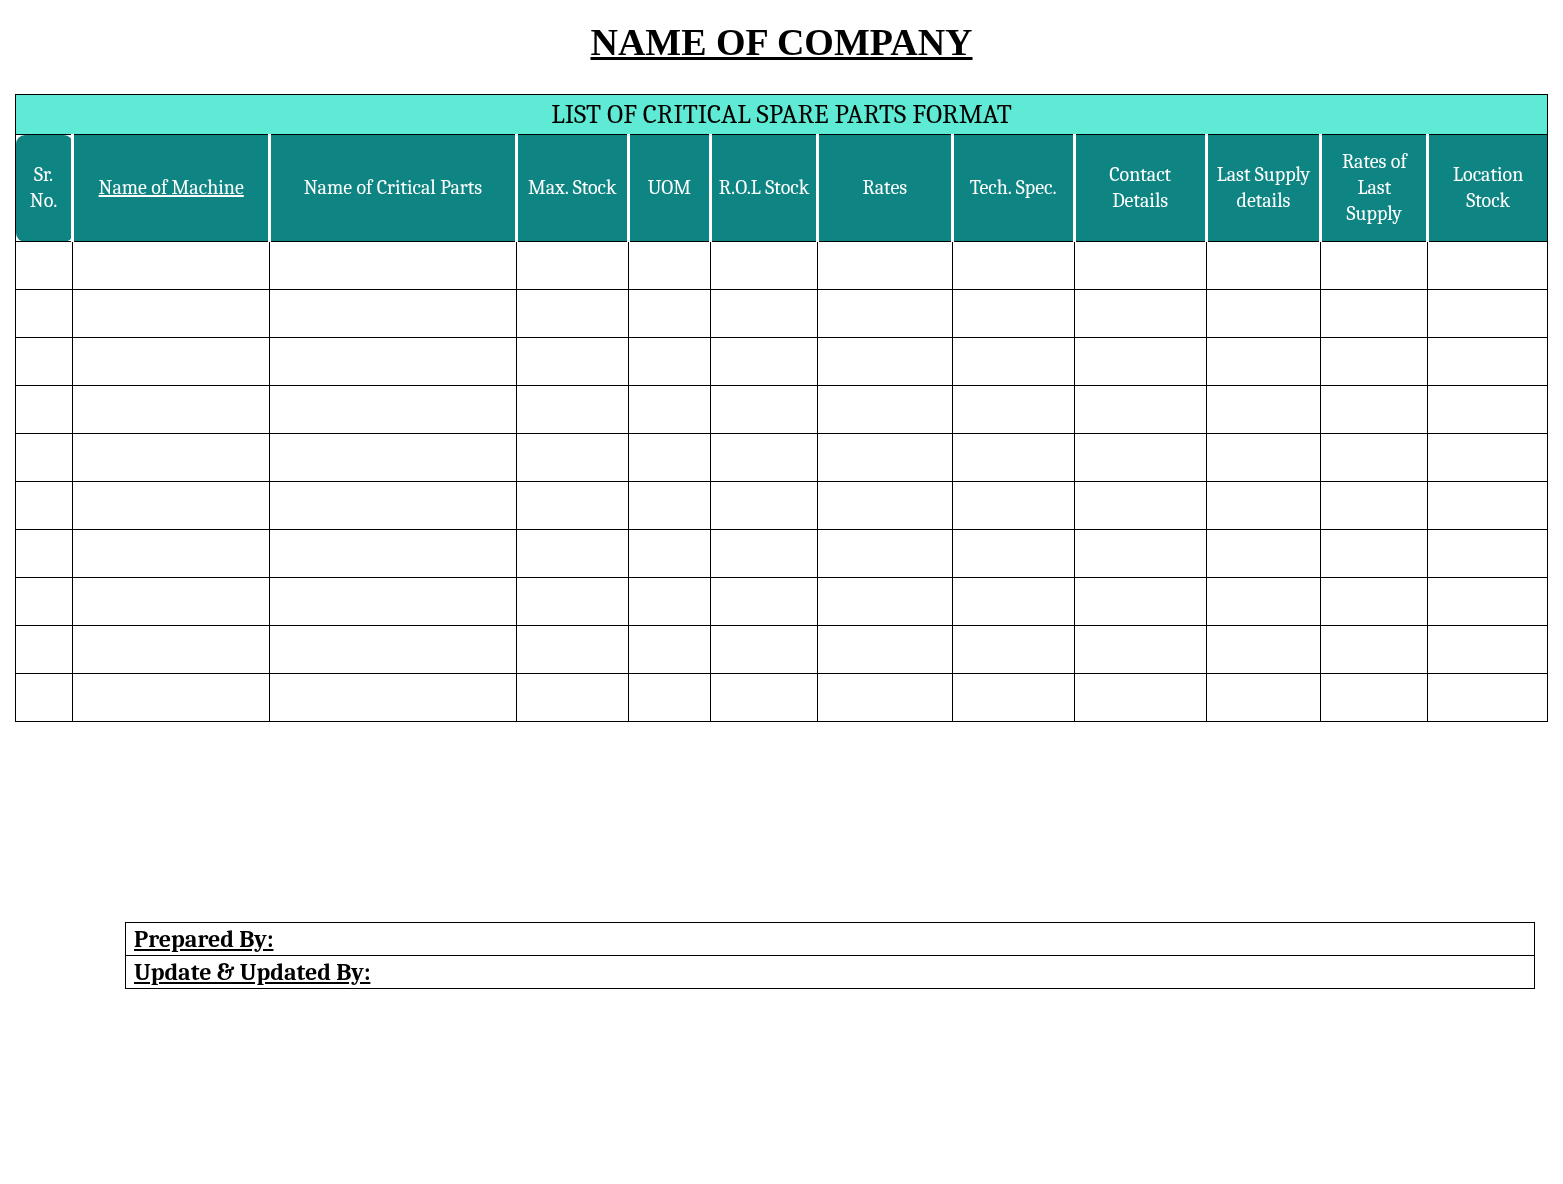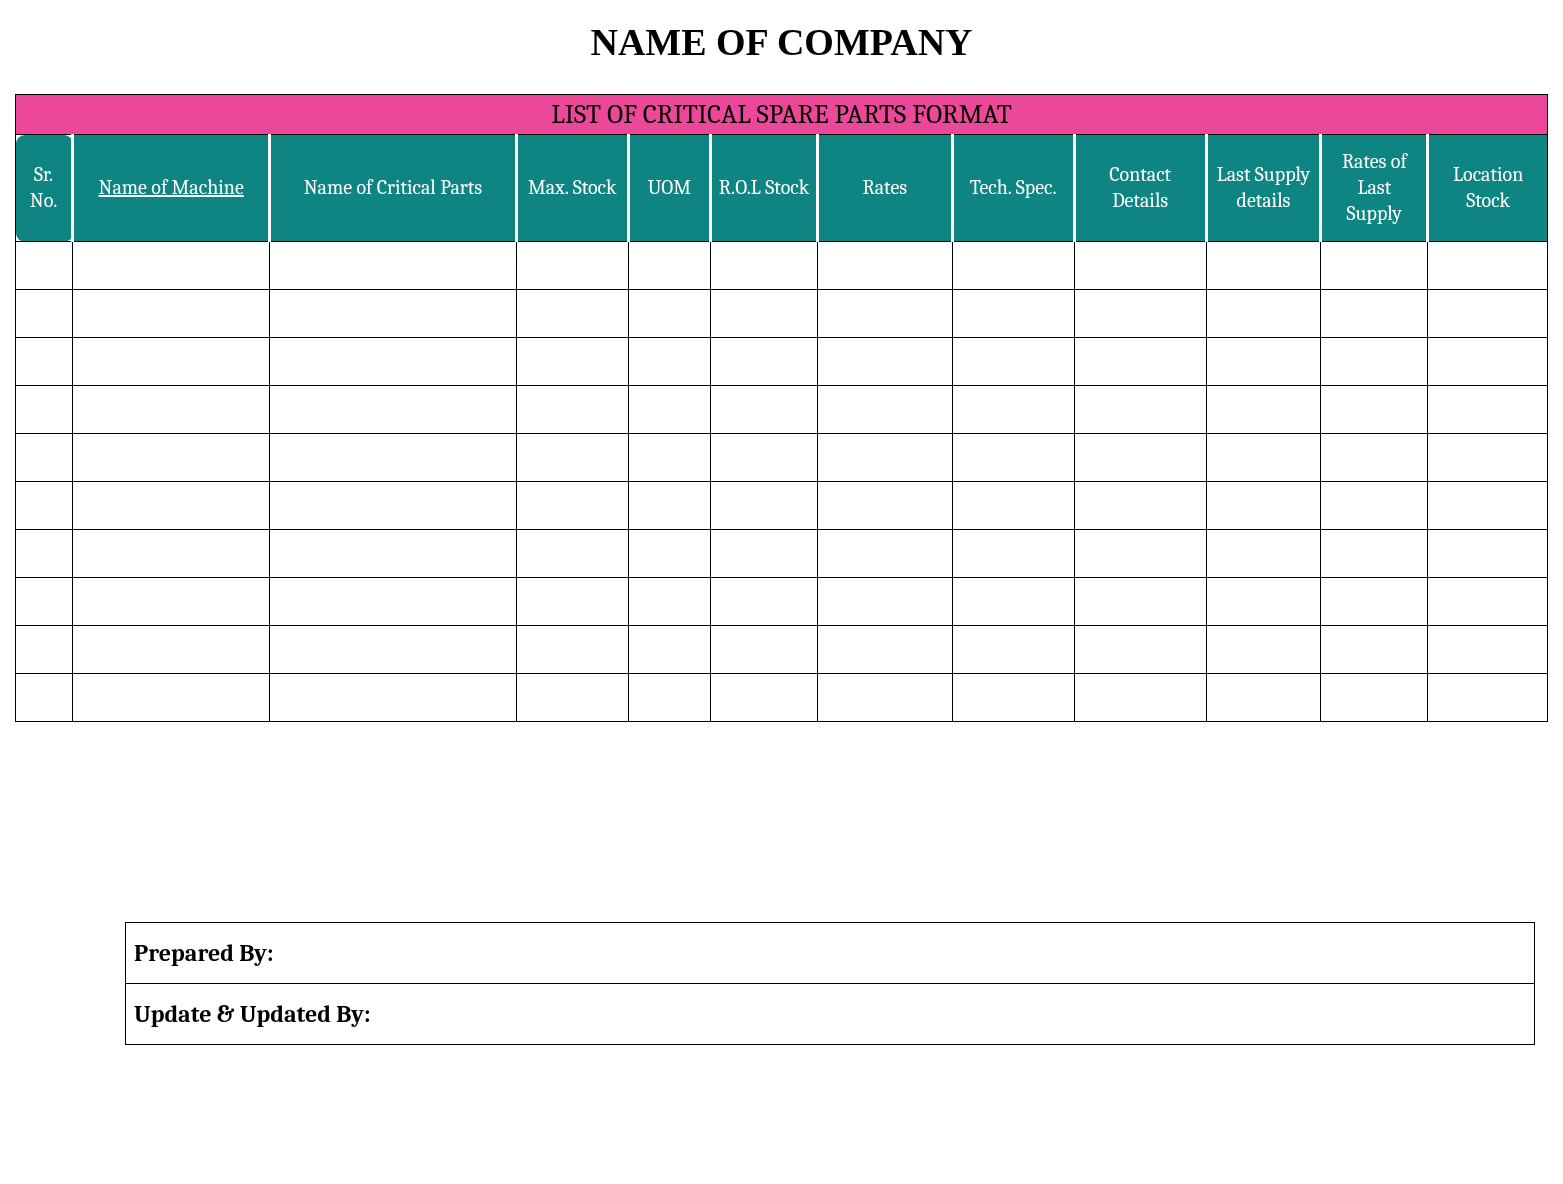--- a/index.html
+++ b/index.html
@@ -13,33 +13,34 @@
       padding: 20px 15px;
       width: 1563px;
     }
     .company-name {
       text-align: center;
       font-size: 38px;
       font-weight: bold;
       font-family: 'Times New Roman', Times, serif;
       margin-bottom: 30px;
       color: #000;
+      text-decoration: underline;
     }
     .main-table {
       width: 100%;
       border-collapse: collapse;
       border: 1.5px solid #000;
     }
     .table-title {
       text-align: center;
       font-size: 27px;
       font-weight: 500;
       padding: 4px 0;
       border: 1.5px solid #000;
-      background: #ec4899;
+      background: #5eead4;
       color: #000;
     }
     .main-table th {
       background-color: #0e8583;
       color: #ffffff;
       font-weight: normal;
       font-size: 20px;
       padding: 14px 6px;
       border-left: 3px solid #fff;
       text-align: center;
@@ -77,23 +78,24 @@
       width: 1410px;
     }
     .footer-table {
       width: 100%;
       border-collapse: collapse;
     }
     .footer-table td {
       border: 1.5px solid #000;
       font-size: 24px;
       font-weight: bold;
-      padding: 16px 8px;
+      padding: 2px 8px;
       text-align: left;
       color: #000;
+      text-decoration: underline;
     }
   </style>
 </head>
 <body>
 
 <div class="company-name">NAME OF COMPANY</div>
 
 <table class="main-table">
   <thead>
     <tr>

